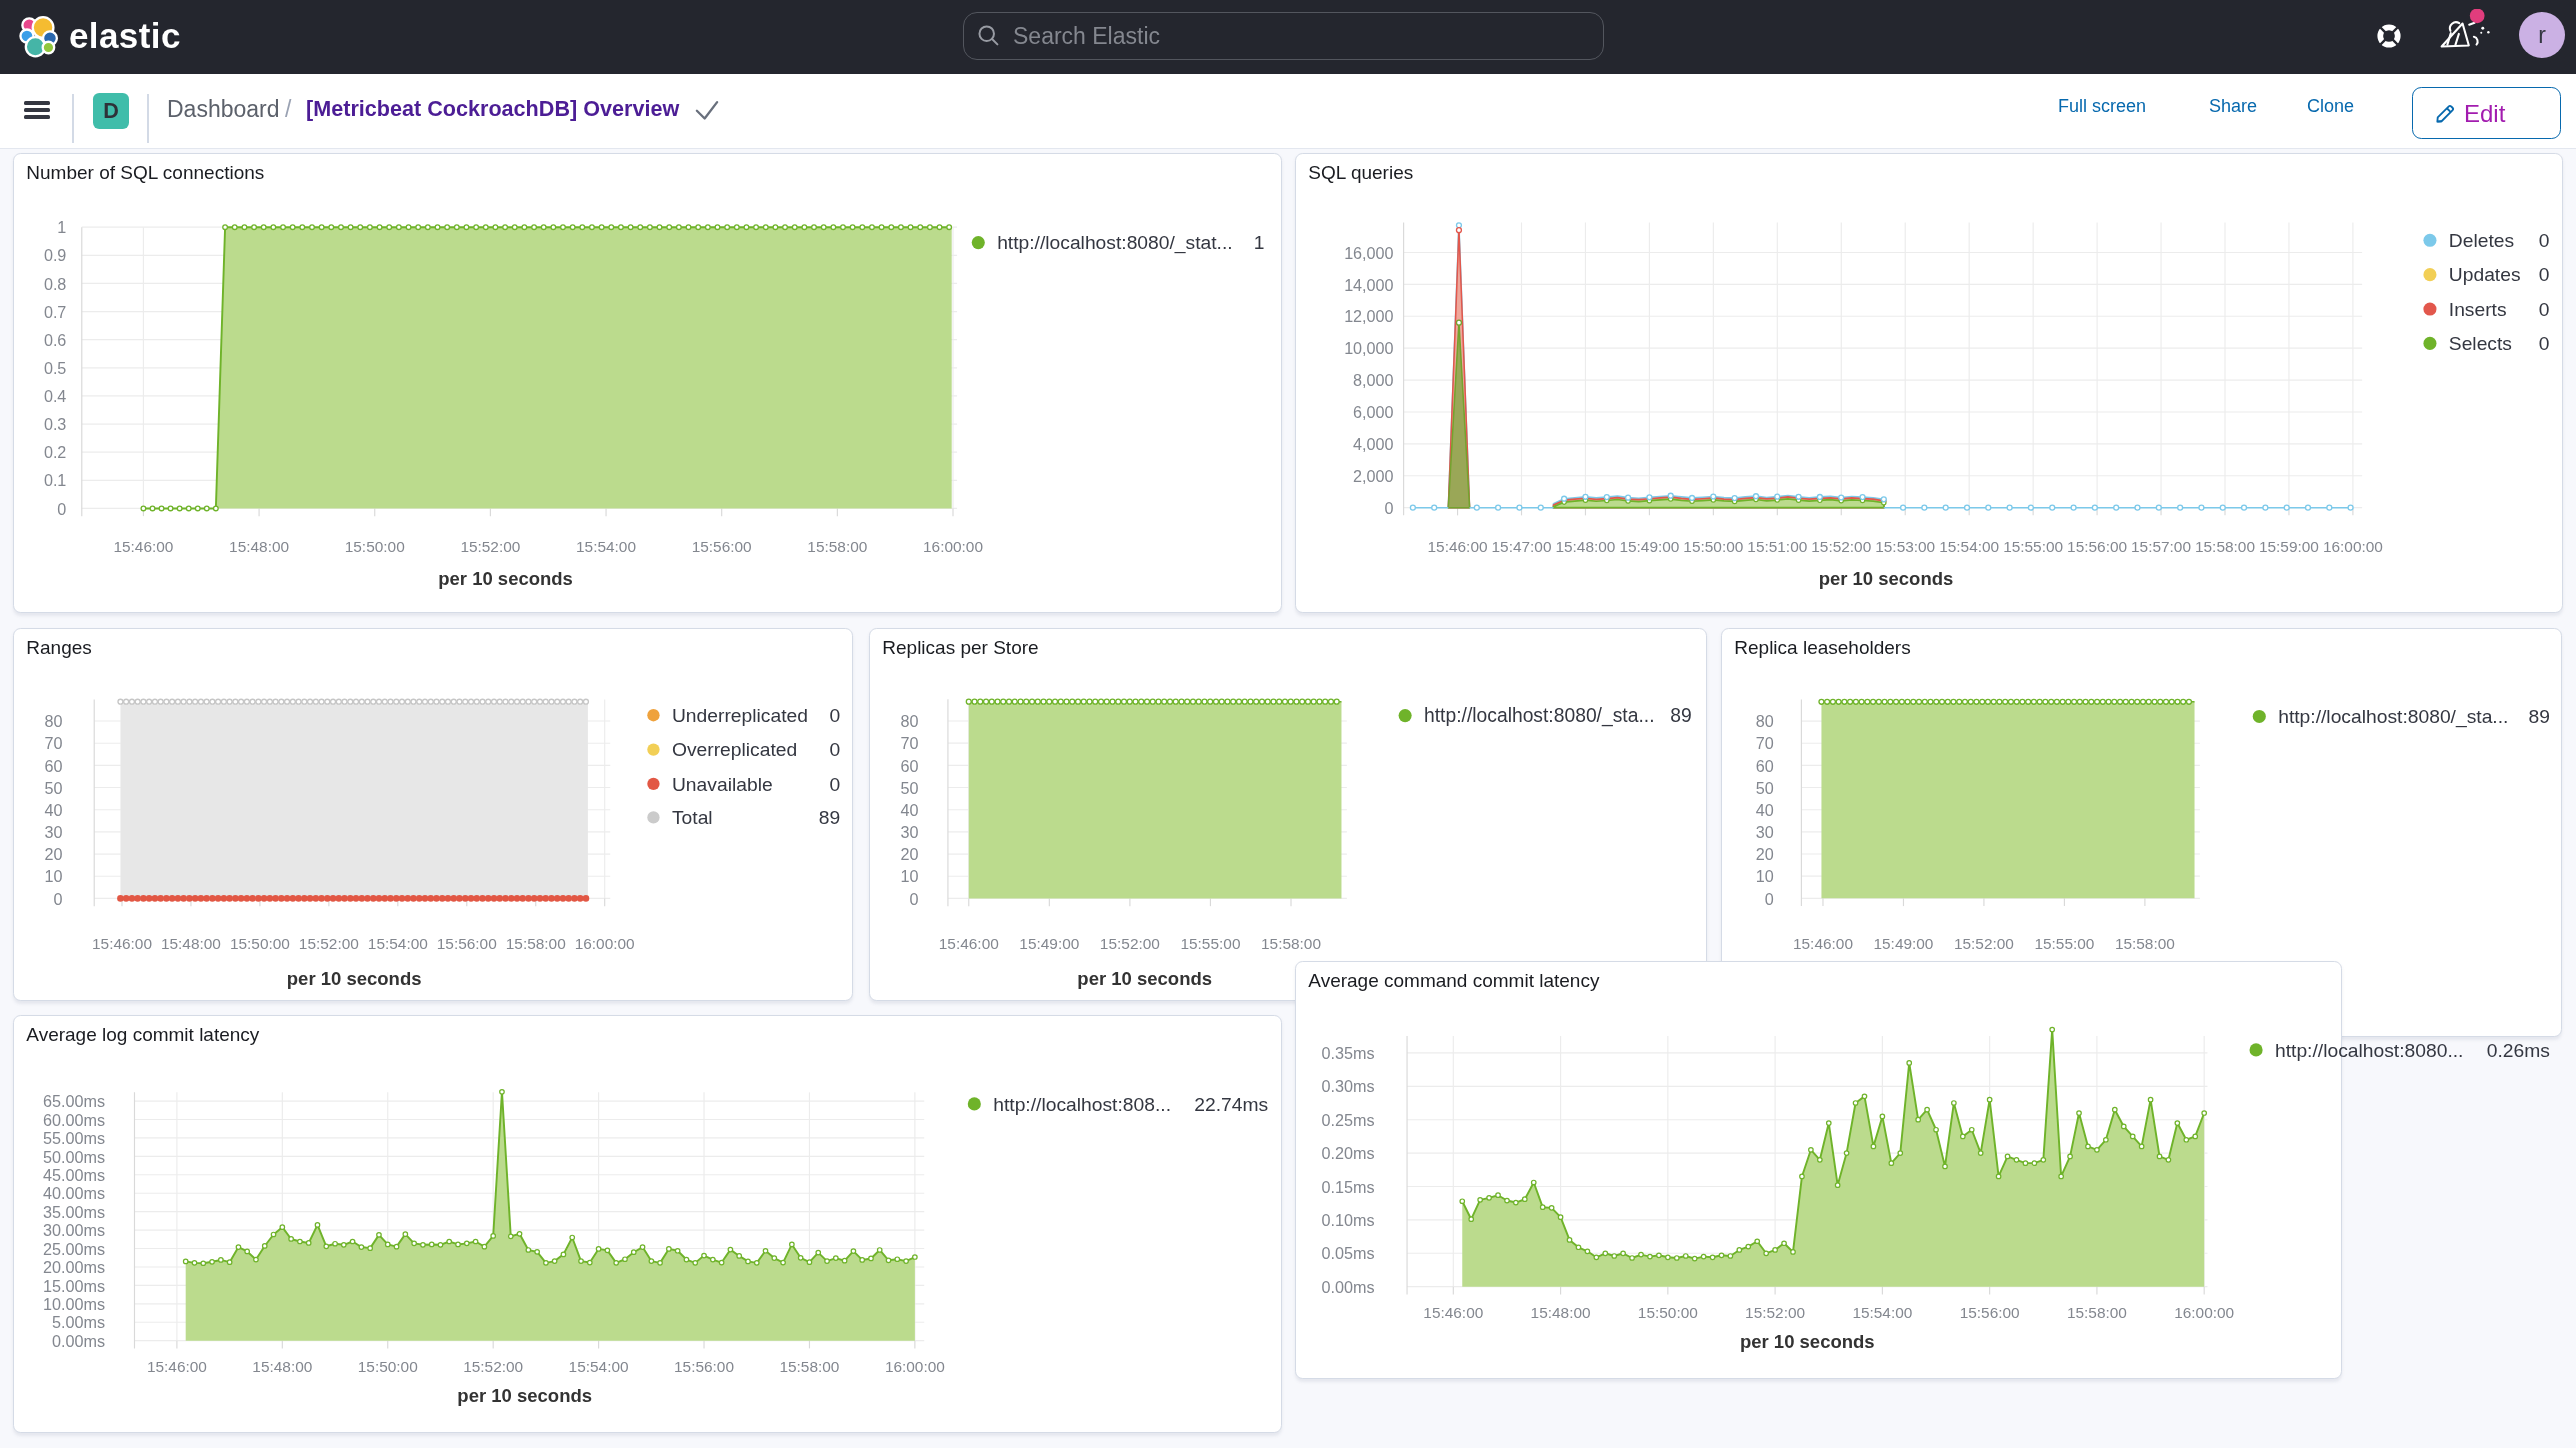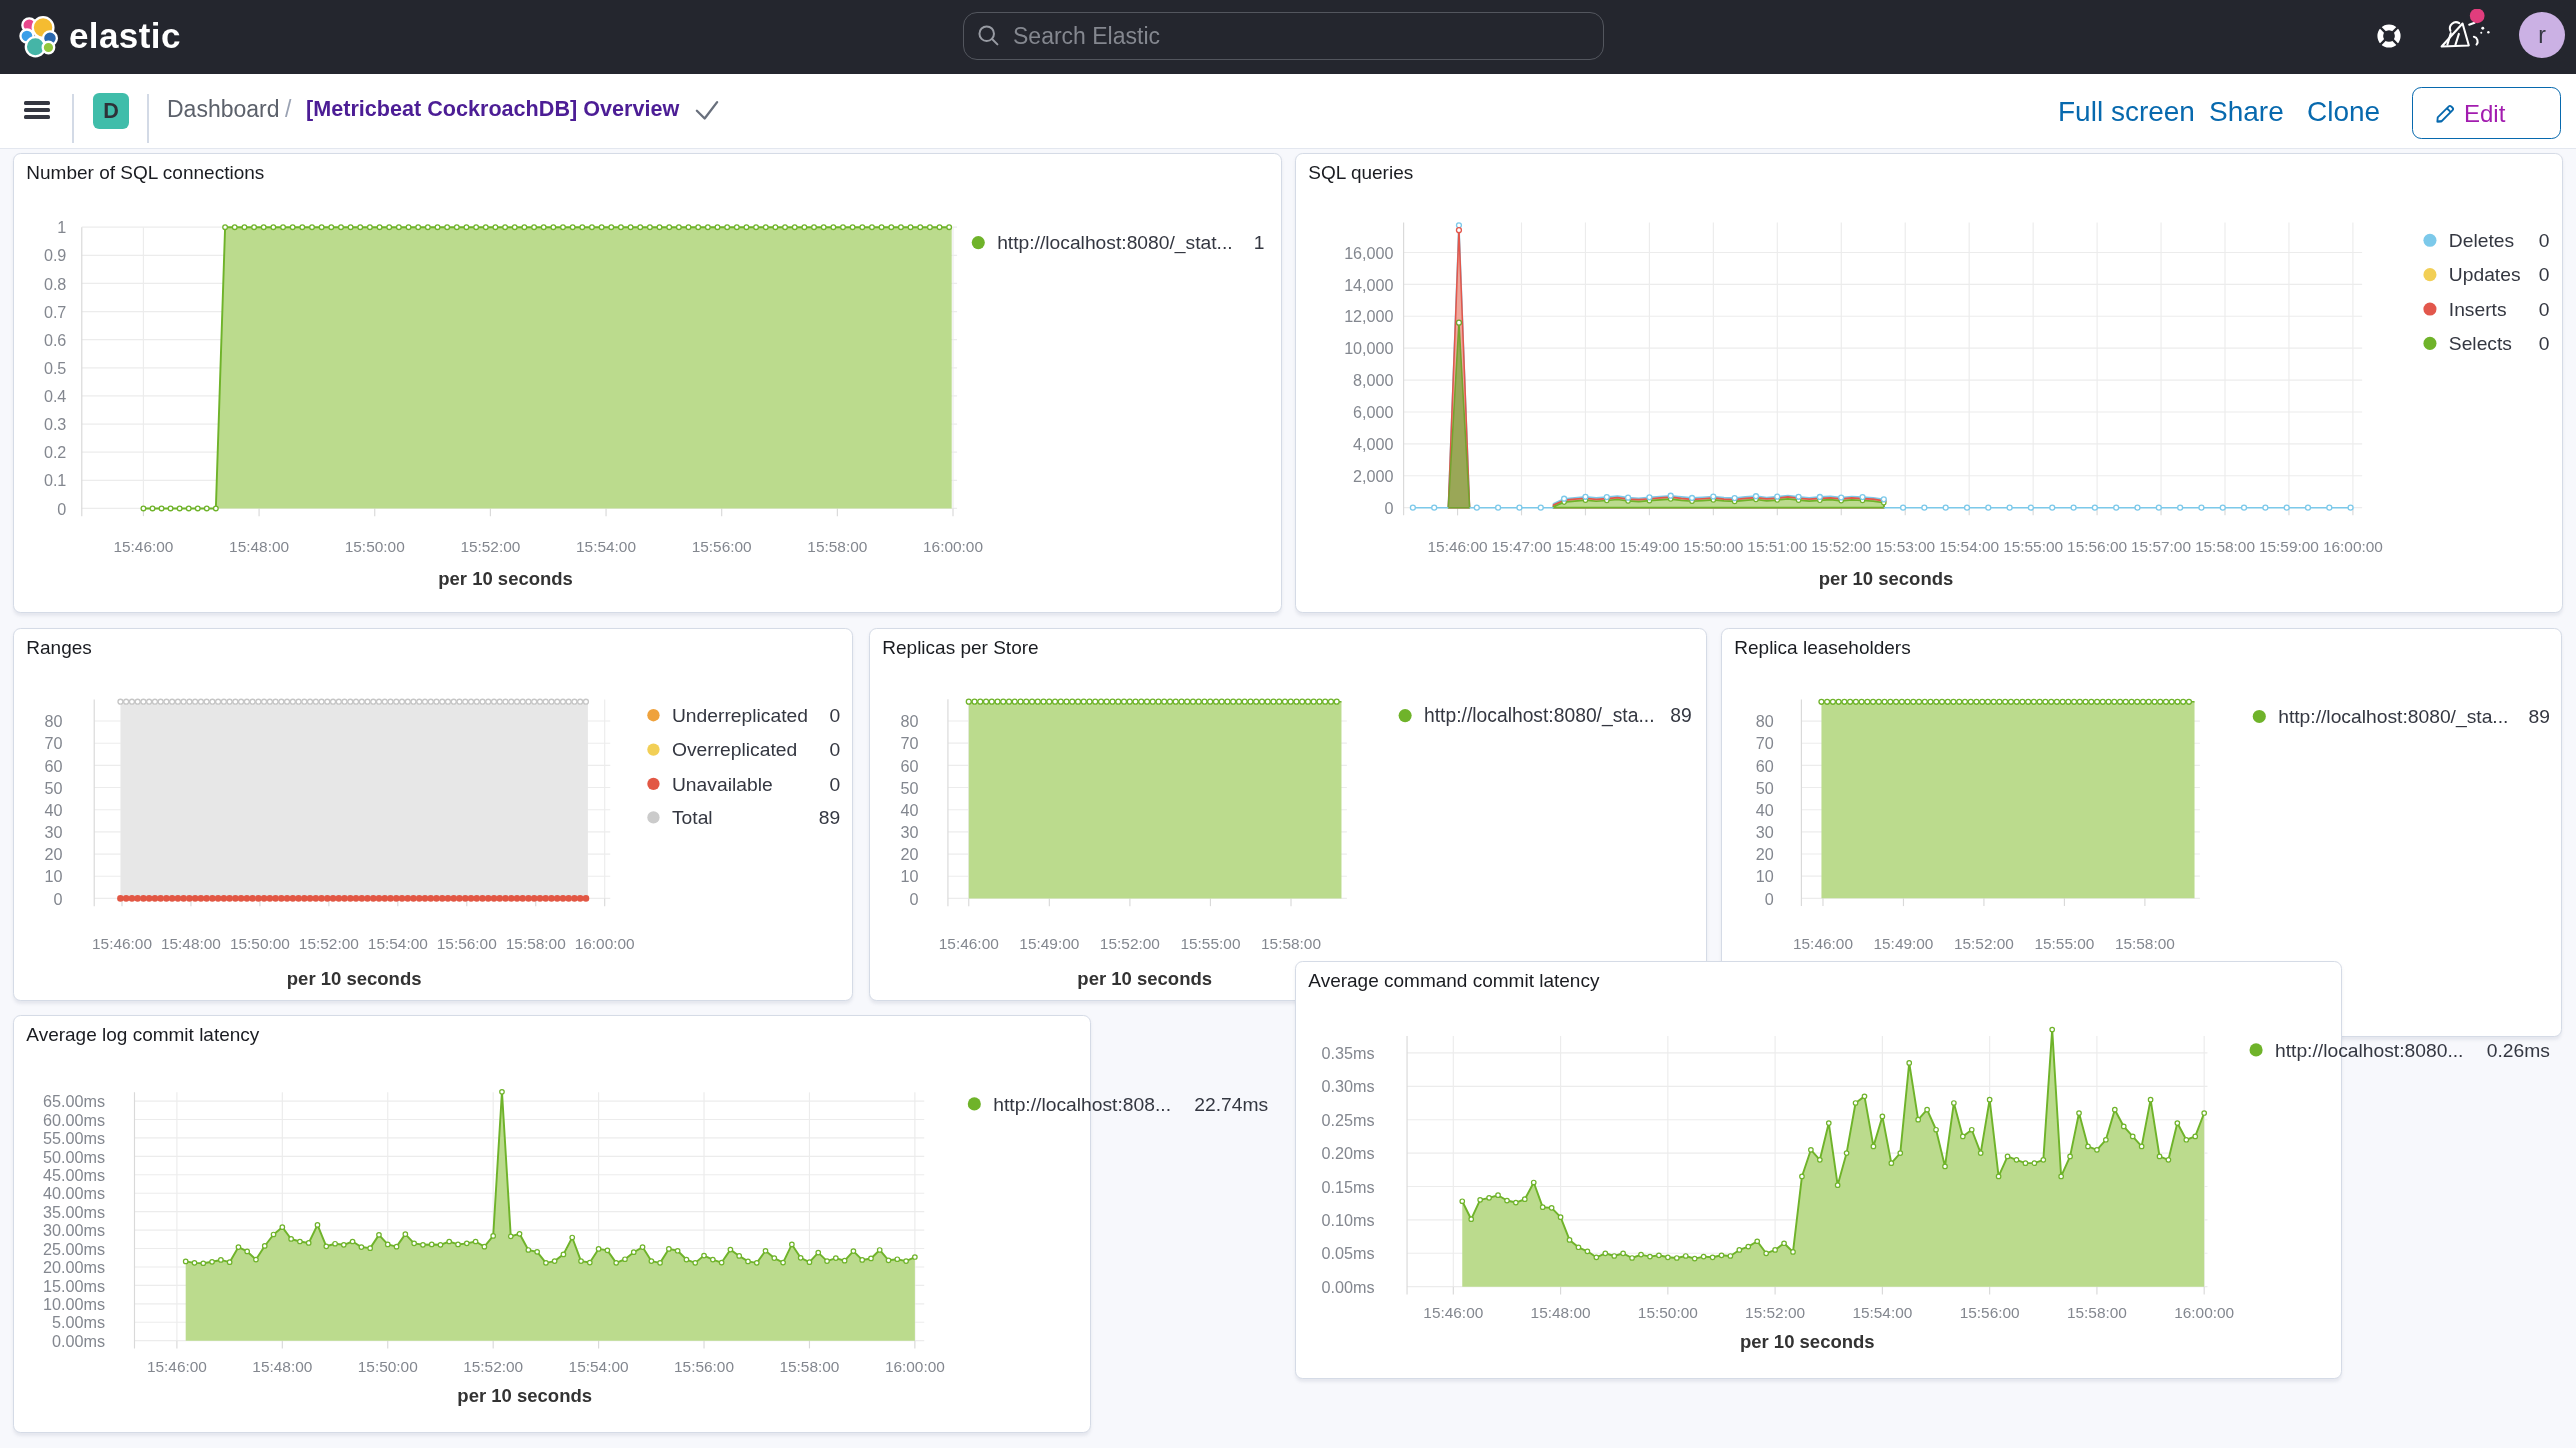--- a/index.html
+++ b/index.html
@@ -1,18 +1,18 @@
 <!DOCTYPE html>
 <html style="font-size:12.3px"><head><meta charset="utf-8">
 <style>
 * { margin:0; padding:0; }
 body { width:2576px; height:1448px; font-family:"Liberation Sans", sans-serif; background:#F7F8FC; position:relative; overflow:hidden; }
 .panel { position:absolute; background:#fff; border:1.5px solid #D5DBE6; border-radius:7.7px; box-sizing:border-box; box-shadow:0 2.3px 3.1px rgba(80,90,120,0.10); }
 .ptitle { position:absolute; left:12.3px; top:7.7px; font-size:19px; font-weight:normal; color:#1A1C21; }
-.navlink { position:absolute; top:22.4px; font-size:28px; color:#0769AE; }
+.navlink { position:absolute; top:22.4px; font-size:18px; color:#0769AE; }
 </style></head>
 <body>
 <div class="panel" style="left:13px;top:153px;width:1269px;height:460px">
     <div class="ptitle">Number of SQL connections</div>
     <svg width="1269" height="460" viewBox="17 198 1645 597" style="position:absolute;left:0;top:0">
       <line x1="104" y1="658" x2="1240" y2="658" stroke="#ECECEC" stroke-width="1.5"></line>
       <text x="84" y="666" font-size="21" fill="#83878F" text-anchor="end" font-weight="normal" font-family="Liberation Sans, sans-serif">0</text>
       <line x1="104" y1="621.5" x2="1240" y2="621.5" stroke="#ECECEC" stroke-width="1.5"></line>
       <text x="84" y="629.5" font-size="21" fill="#83878F" text-anchor="end" font-weight="normal" font-family="Liberation Sans, sans-serif">0.1</text>
       <line x1="104" y1="585" x2="1240" y2="585" stroke="#ECECEC" stroke-width="1.5"></line>
@@ -761,21 +761,21 @@
       <circle cx="2807" cy="908" r="3.2" fill="#fff" stroke="#6FB32A" stroke-width="1.7"></circle>
       <circle cx="2814.4" cy="908" r="3.2" fill="#fff" stroke="#6FB32A" stroke-width="1.7"></circle>
       <circle cx="2821.9" cy="908" r="3.2" fill="#fff" stroke="#6FB32A" stroke-width="1.7"></circle>
       <circle cx="2829.3" cy="908" r="3.2" fill="#fff" stroke="#6FB32A" stroke-width="1.7"></circle>
       <circle cx="2836.8" cy="908" r="3.2" fill="#fff" stroke="#6FB32A" stroke-width="1.7"></circle>
       <circle cx="2928" cy="927" r="8.5" fill="#6FB32A"></circle>
       <text x="2952.5" y="935.8" font-size="25" fill="#343741" text-anchor="start" font-weight="normal" font-family="Liberation Sans, sans-serif">http://localhost:8080/_sta...</text>
       <text x="3305" y="935.8" font-size="25" fill="#343741" text-anchor="end" font-weight="normal" font-family="Liberation Sans, sans-serif">89</text>
     </svg>
   </div>
-<div class="panel" style="left:13px;top:1015px;width:1078px;height:418px">
+<div class="panel" style="left:13px;top:1015px;width:1269px;height:418px">
     <div class="ptitle">Average log commit latency</div>
     <svg width="1269" height="418" viewBox="17 1316 1645 542" style="position:absolute;left:0;top:0">
       <line x1="173" y1="1737" x2="1197" y2="1737" stroke="#ECECEC" stroke-width="1.5"></line>
       <text x="135" y="1745" font-size="21" fill="#83878F" text-anchor="end" font-weight="normal" font-family="Liberation Sans, sans-serif">0.00ms</text>
       <line x1="173" y1="1713.1" x2="1197" y2="1713.1" stroke="#ECECEC" stroke-width="1.5"></line>
       <text x="135" y="1721.1" font-size="21" fill="#83878F" text-anchor="end" font-weight="normal" font-family="Liberation Sans, sans-serif">5.00ms</text>
       <line x1="173" y1="1689.2" x2="1197" y2="1689.2" stroke="#ECECEC" stroke-width="1.5"></line>
       <text x="135" y="1697.2" font-size="21" fill="#83878F" text-anchor="end" font-weight="normal" font-family="Liberation Sans, sans-serif">10.00ms</text>
       <line x1="173" y1="1665.3" x2="1197" y2="1665.3" stroke="#ECECEC" stroke-width="1.5"></line>
       <text x="135" y="1673.3" font-size="21" fill="#83878F" text-anchor="end" font-weight="normal" font-family="Liberation Sans, sans-serif">15.00ms</text>

